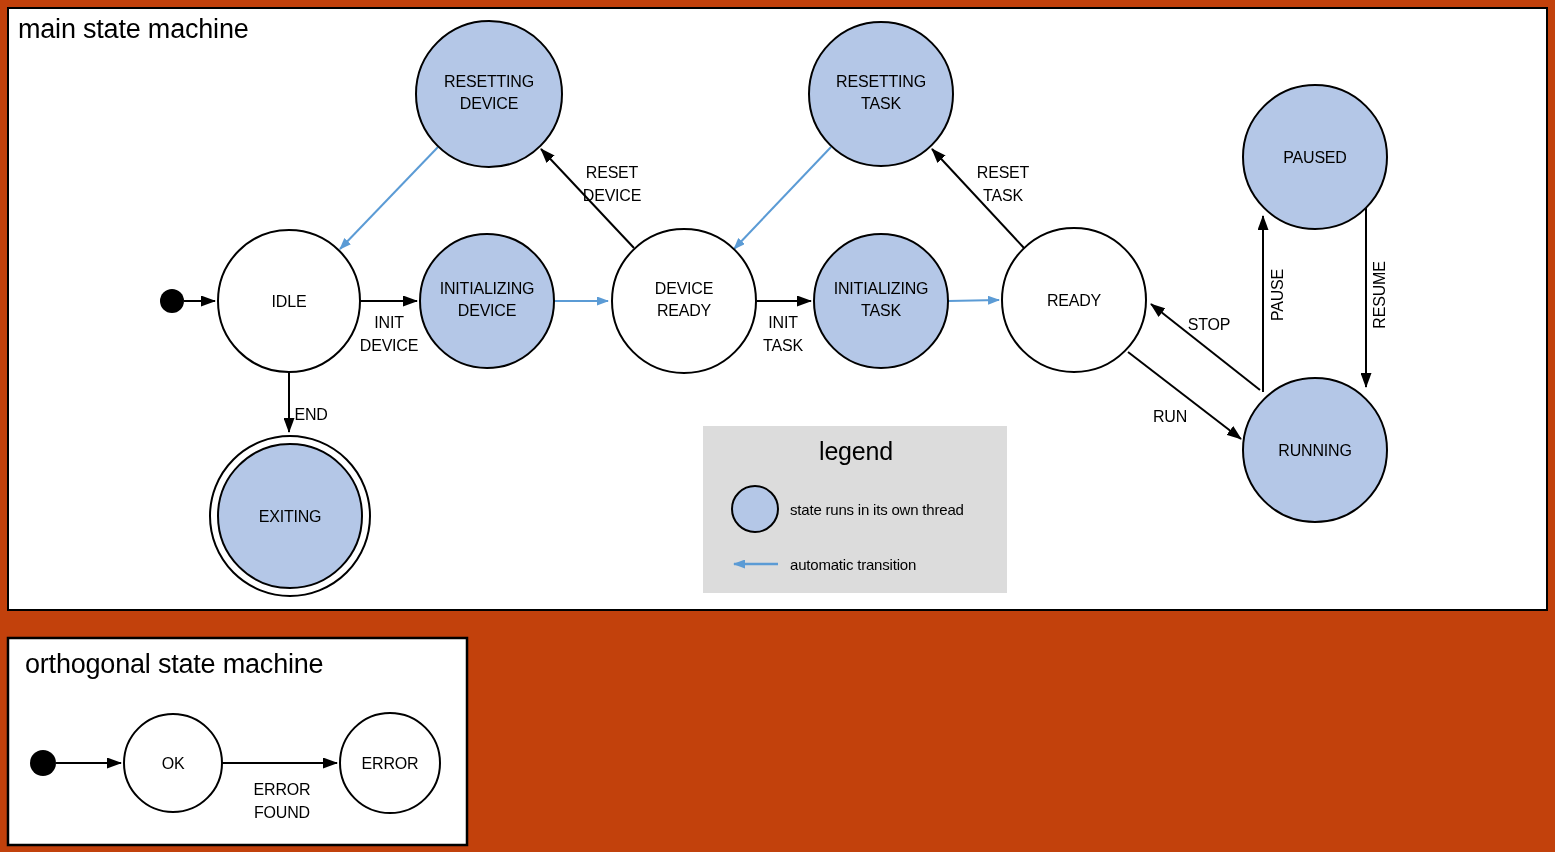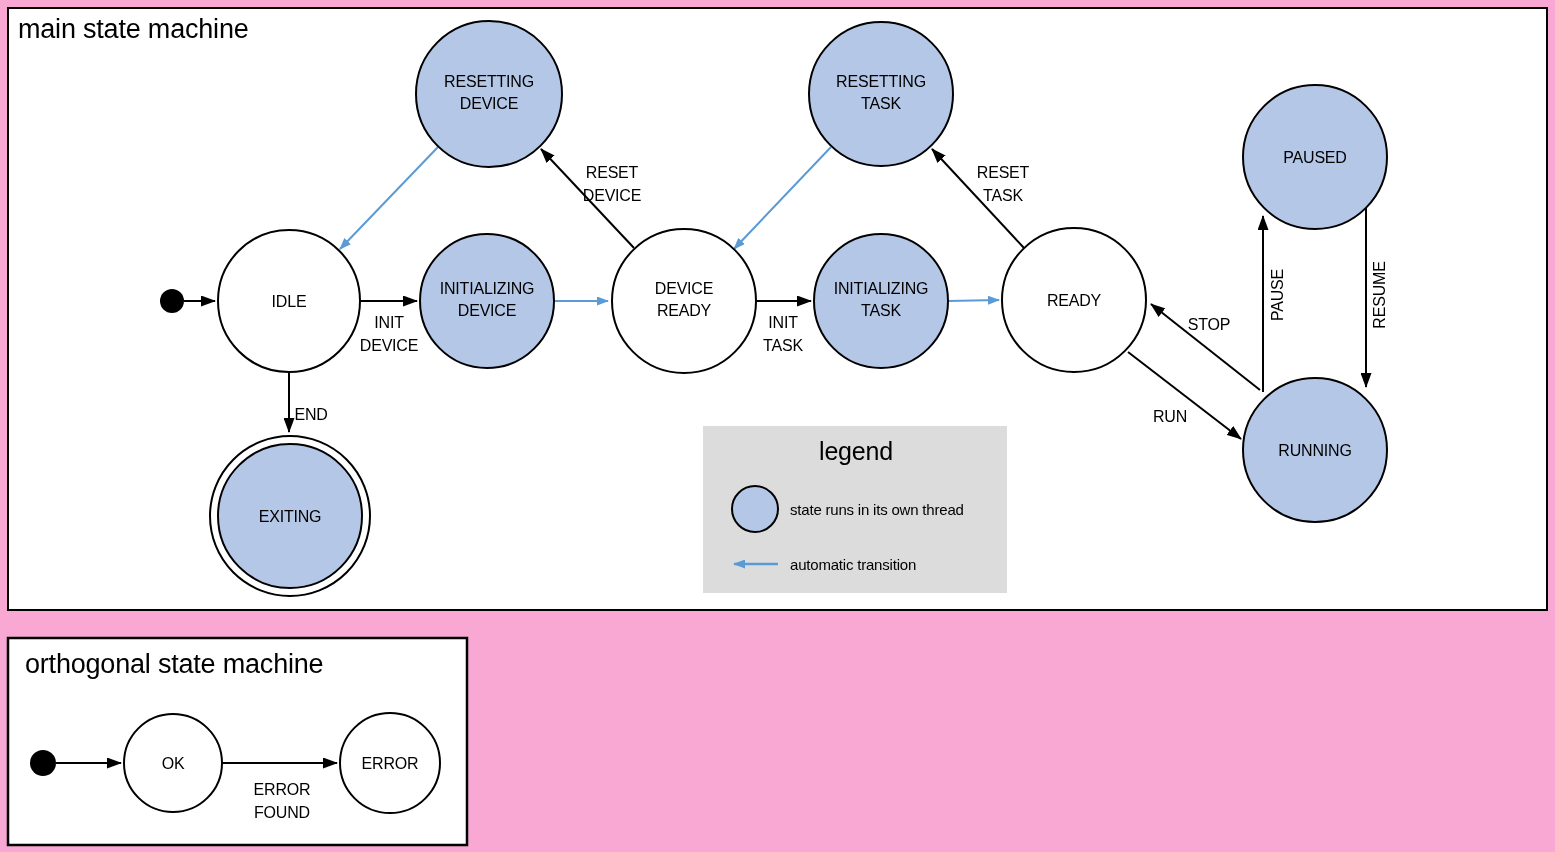--- a/index.html
+++ b/index.html
@@ -1,16 +1,16 @@
 <!DOCTYPE html>
 <html><head>
 <meta charset="utf-8">
 <style>
   html, body { margin: 0; padding: 0; background: #ffffff; }
-  #stage { position: relative; width: 1555px; height: 852px; background: #f9a8d4; }
+  #stage { position: relative; width: 1555px; height: 852px; background: #c2410c; }
   svg { display: block; }
   text {
     font-family: "Liberation Sans", "DejaVu Sans", sans-serif;
     fill: #000000;
     letter-spacing: -0.2px;
   }
   .machine-title { font-size: 27px; }
   .legend-title  { font-size: 25px; }
   .node-label    { font-size: 16px; }
   .edge-label    { font-size: 16px; }

